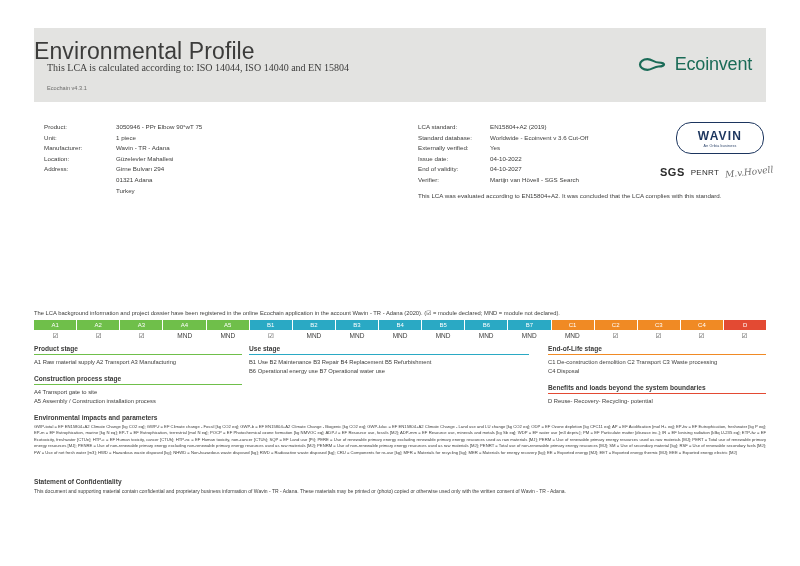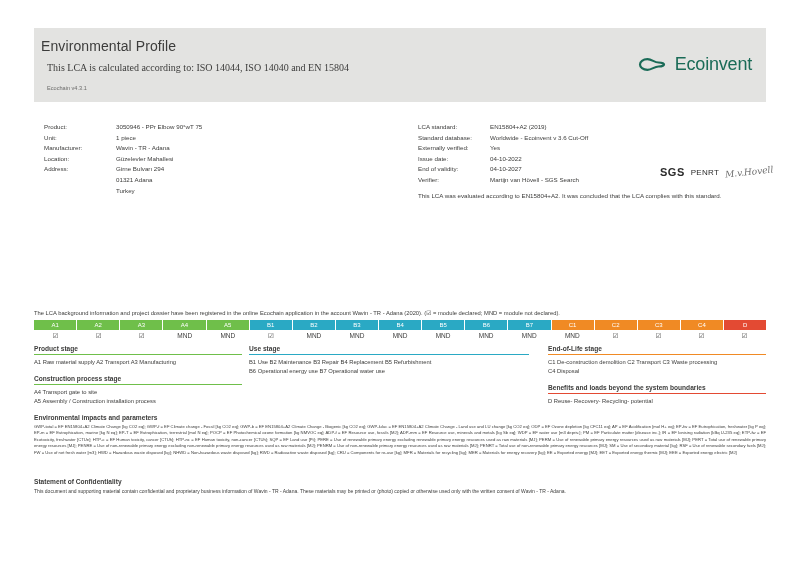--- a/index.html
+++ b/index.html
@@ -25,23 +25,23 @@
   .header {
     position: absolute;
     left: 34px;
     top: 28px;
     width: 732px;
     height: 74px;
     background: #e3e3e1;
   }
   .header-title {
     position: absolute;
-    left: 7px;
+    left: 0;
     top: 10px;
-    font-size: 14px;
+    font-size: 23px;
     font-weight: normal;
     color: #3c3c3b;
     letter-spacing: 0.1px;
   }
   .header-sub {
     position: absolute;
     left: 13px;
     top: 34px;
     font-size: 10px;
     color: #3c3c3b;
@@ -334,20 +334,24 @@
           <td class="v">04-10-2027</td>
         </tr>
         <tr>
           <td class="k">Verifier:</td>
           <td class="v">Martijn van Hövell - SGS Search</td>
         </tr>
       </tbody>
     </table>
   </div>
 
+  <div class="wavin-logo">
+    <div class="wn">WAVIN</div>
+    <div class="ws">An Orbia business</div>
+  </div>
 
   <div class="verifier-marks">
     <span class="sgs">SGS</span>
     <span class="searchmark">PENRT</span>
     <span class="signature">M.v.Hovell</span>
   </div>
 
   <div class="eval-note">This LCA was evaluated according to EN15804+A2. It was concluded that the LCA complies with this standard.</div>
 
   <div class="reg-note">The LCA background information and project dossier have been registered in the online Ecochain application in the account Wavin - TR - Adana (2020). (☑ = module declared; MND = module not declared).</div>

